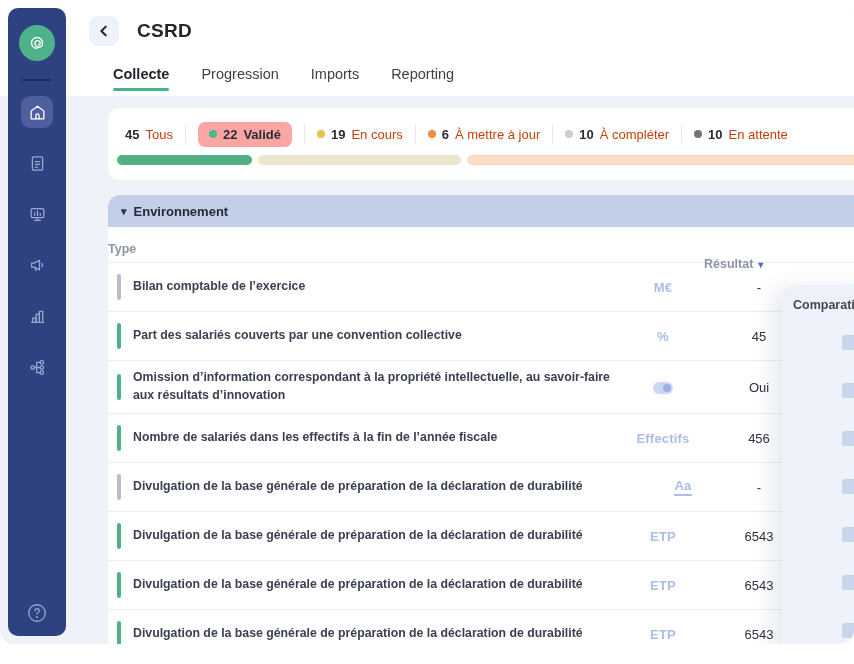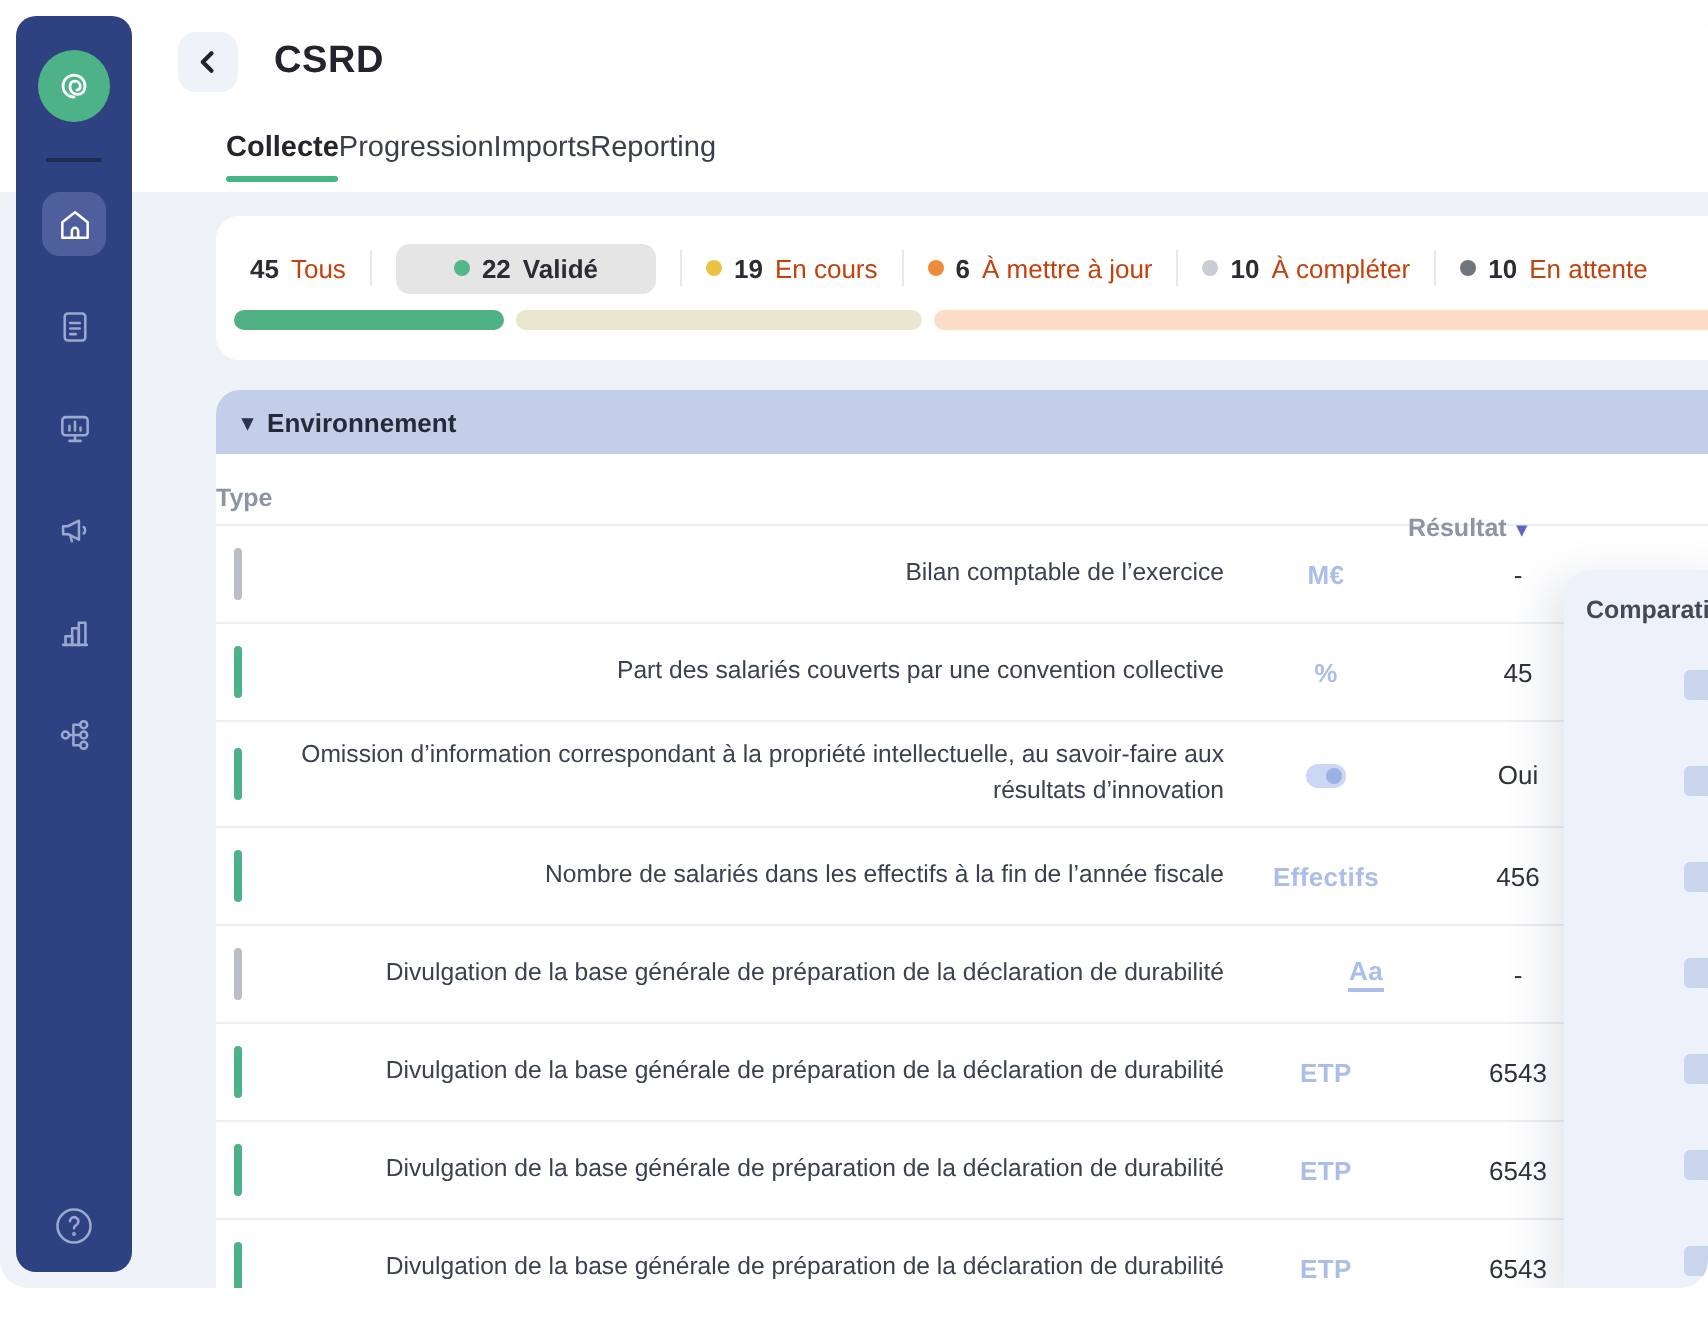--- a/index.html
+++ b/index.html
@@ -4,21 +4,21 @@
 <style>
   html,body{margin:0;padding:0;background:#fff;}
   body{width:854px;height:664px;font-family:"Liberation Sans",sans-serif;-webkit-font-smoothing:antialiased;}
   .page{position:relative;width:854px;height:644px;border-radius:14px;overflow:hidden;background:#eff2f8;}
 
   
   .topbar{position:absolute;left:0;top:0;right:0;height:96px;background:#ffffff;z-index:2;}
   .back-btn{position:absolute;left:89px;top:16px;width:30px;height:30px;border:none;border-radius:9px;background:#eef2f9;cursor:pointer;display:flex;align-items:center;justify-content:center;padding:0;}
   .back-btn svg{width:14px;height:14px;stroke:#23242c;stroke-width:2.4;fill:none;stroke-linecap:round;stroke-linejoin:round;}
   .page-title{position:absolute;left:137px;top:20px;margin:0;font-size:19px;font-weight:bold;color:#23242c;letter-spacing:.3px;}
-  .tabs{position:absolute;left:113px;bottom:0;display:flex;justify-content:center;}
+  .tabs{position:absolute;left:113px;bottom:0;display:flex;gap:32px;justify-content:center;}
   .tab{position:relative;font-size:14.5px;color:#3a3f49;padding-bottom:14px;cursor:pointer;}
   .tab.active{font-weight:bold;color:#23242c;}
   .tab.active::after{content:"";position:absolute;left:0;right:0;bottom:5px;height:3px;border-radius:2px;background:#45b586;}
 
   
   .sidebar{position:absolute;left:8px;top:8px;bottom:8px;width:58px;background:#2e4282;border-radius:10px;z-index:6;}
   .logo{position:absolute;top:17px;left:11px;width:36px;height:36px;border-radius:50%;background:#4db287;display:flex;align-items:center;justify-content:center;}
   .logo svg{width:22px;height:22px;}
   .sidebar-divider{position:absolute;top:71px;left:15px;width:28px;height:2px;background:#1d2b55;border-radius:1px;}
   .nav{position:absolute;top:88px;left:0;right:0;display:flex;flex-direction:column;align-items:center;gap:19px;}
@@ -27,21 +27,21 @@
   .nav-item svg{width:19px;height:19px;stroke:currentColor;fill:none;stroke-width:1.6;stroke-linecap:round;stroke-linejoin:round;}
   .help{position:absolute;bottom:12px;left:0;right:0;display:flex;justify-content:center;color:#9ba8cf;cursor:pointer;}
   .help svg{width:22px;height:22px;stroke:currentColor;fill:none;stroke-width:1.4;stroke-linecap:round;}
 
   
   .status-card{position:absolute;left:108px;top:108px;right:-16px;height:72px;background:#fff;border-radius:12px;z-index:1;}
   .chips{display:flex;align-items:center;gap:12px;padding:12px 0 0 17px;font-size:13px;height:28px;}
   .chip{display:flex;align-items:center;gap:6px;white-space:nowrap;}
   .chip .count{font-weight:bold;color:#2b2c34;}
   .chip .lbl{color:#c2410c;}
-  .chip.selected{background:#e5e5e5;border-radius:7px;padding:5px 29px;}
+  .chip.selected{background:#fca5a5;border-radius:7px;padding:5px 11px;}
   .chip.selected .lbl{color:#2b2c34;font-weight:bold;}
   .dot{width:8px;height:8px;border-radius:50%;display:inline-block;}
   .dot.green{background:#52b788;} .dot.yellow{background:#eac344;} .dot.orange{background:#ec8b3e;}
   .dot.lgray{background:#c9cdd6;} .dot.dgray{background:#70747c;}
   .vsep{width:1px;height:18px;background:#e4e7ee;}
   .progress{display:flex;gap:6px;margin:7px 0 0 9px;height:10px;}
   .seg{height:10px;border-radius:5px;}
   .seg.s-green{width:135px;background:#52b184;}
   .seg.s-beige{width:203px;background:#ebe6cf;}
   .seg.s-peach{flex:1;background:#fbddc7;}
@@ -55,21 +55,21 @@
   .group-title{padding-left:25px;font-weight:bold;cursor:pointer;}
   .group-title::before{content:"▾";margin-right:7px;font-size:10px;color:#5a68c0;}
   .col-h{text-align:left;font-weight:bold;}
   .col-h.result{cursor:pointer;margin-top:30px;}
   .col-h.result::after{content:"▾";margin-left:5px;font-size:10px;color:#5a68c0;}
   .row{position:relative;min-height:48px;border-bottom:1px solid #edeef3;cursor:pointer;}
   .row.tall{min-height:52px;}
   .indicator{position:absolute;left:9px;top:50%;transform:translateY(-50%);width:4px;height:26px;border-radius:2px;background:#b9bec8;}
   .indicator[data-state="green"]{background:#4db287;}
   .indicator[data-state="gray"]{background:#b9bec8;}
-  .row-label{padding:6px 10px 6px 25px;font-size:12.3px;font-weight:normal;color:#3b4150;line-height:1.45;text-align:right;}
+  .row-label{padding:6px 10px 6px 25px;font-size:12.3px;font-weight:bold;color:#3b4150;line-height:1.45;}
   .type-cell{text-align:center;font-size:13px;color:#abbde9;font-weight:bold;letter-spacing:.2px;}
   .type-aa{text-decoration:none;}
   .type-aa .aa{display:inline-block;border-bottom:2px solid #abbde9;padding-bottom:1px;margin-left:40px;}
   .result-cell{text-align:center;font-size:13px;color:#2e323d;}
   .toggle{position:relative;display:inline-block;width:20px;height:12px;border-radius:6px;background:#ccd8f3;vertical-align:middle;}
   .toggle .knob{position:absolute;right:2px;top:2px;width:8px;height:8px;border-radius:50%;background:#9cb0e2;}
   .row.partial{min-height:40px;border-bottom:none;}
 
   
   .comparatif{position:absolute;left:782px;top:285px;right:-16px;bottom:-8px;background:#edf1f9;border-radius:14px 0 0 0;box-shadow:-8px 4px 22px rgba(60,80,120,.14);z-index:4;}

